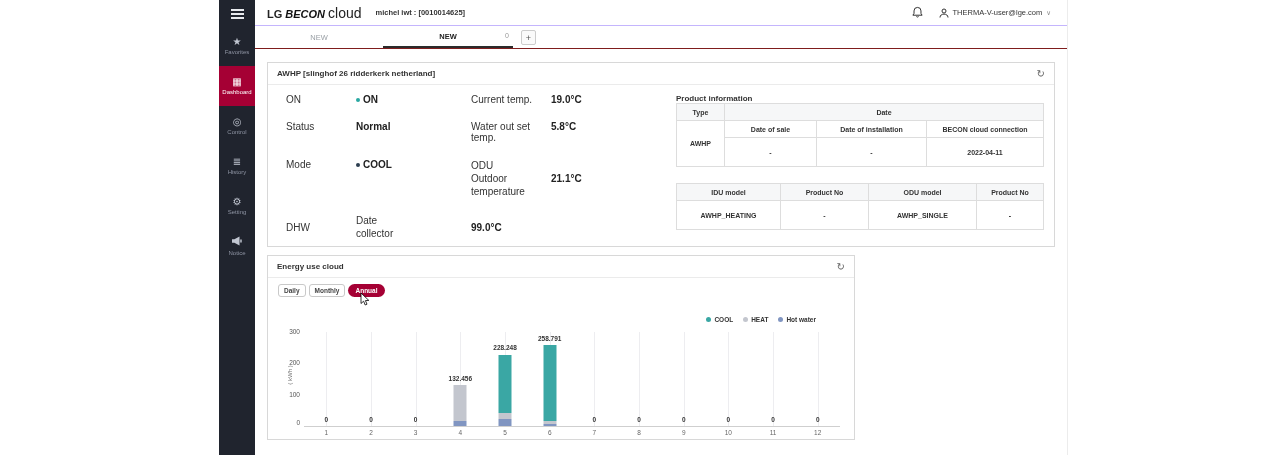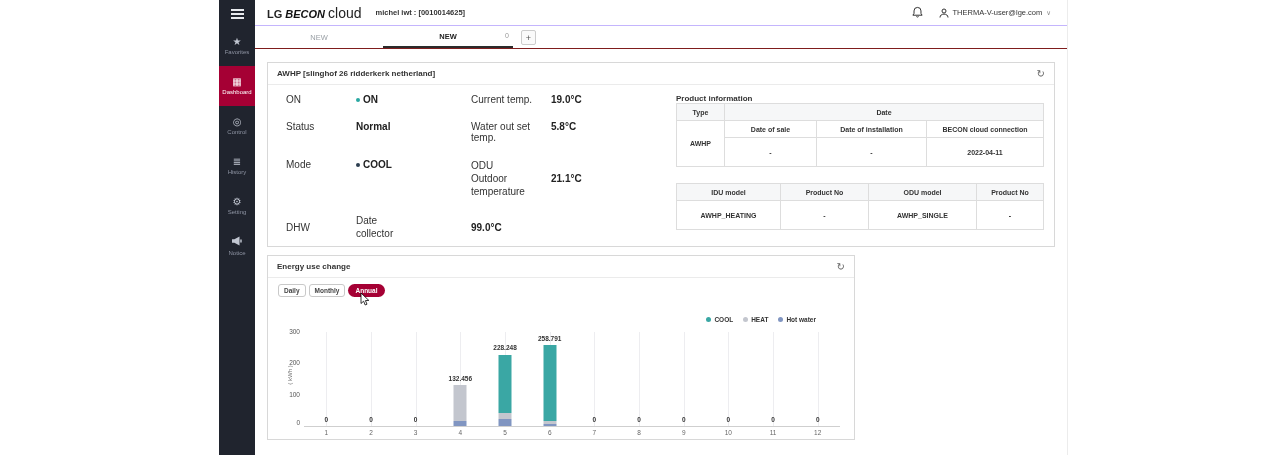--- a/index.html
+++ b/index.html
@@ -248,21 +248,21 @@
             </tr>
           </tbody>
             </table>
         </div>
 
       </div>
     </div>
 
     <div class="panel panel-energy">
       <div class="panel-header">
-        <div class="panel-title">Energy use change</div>
+        <div class="panel-title">Energy use cloud</div>
         <div class="refresh">↻</div>
       </div>
       <div class="energy-body">
         <div class="btn-row">
           <button class="btn">Daily</button>
           <button class="btn">Monthly</button>
           <button class="btn active" style="background: rgb(165, 0, 52);">Annual</button>
         </div>
         <div class="cursor-icon">
           <svg width="10" height="13" viewBox="0 0 10 13">

